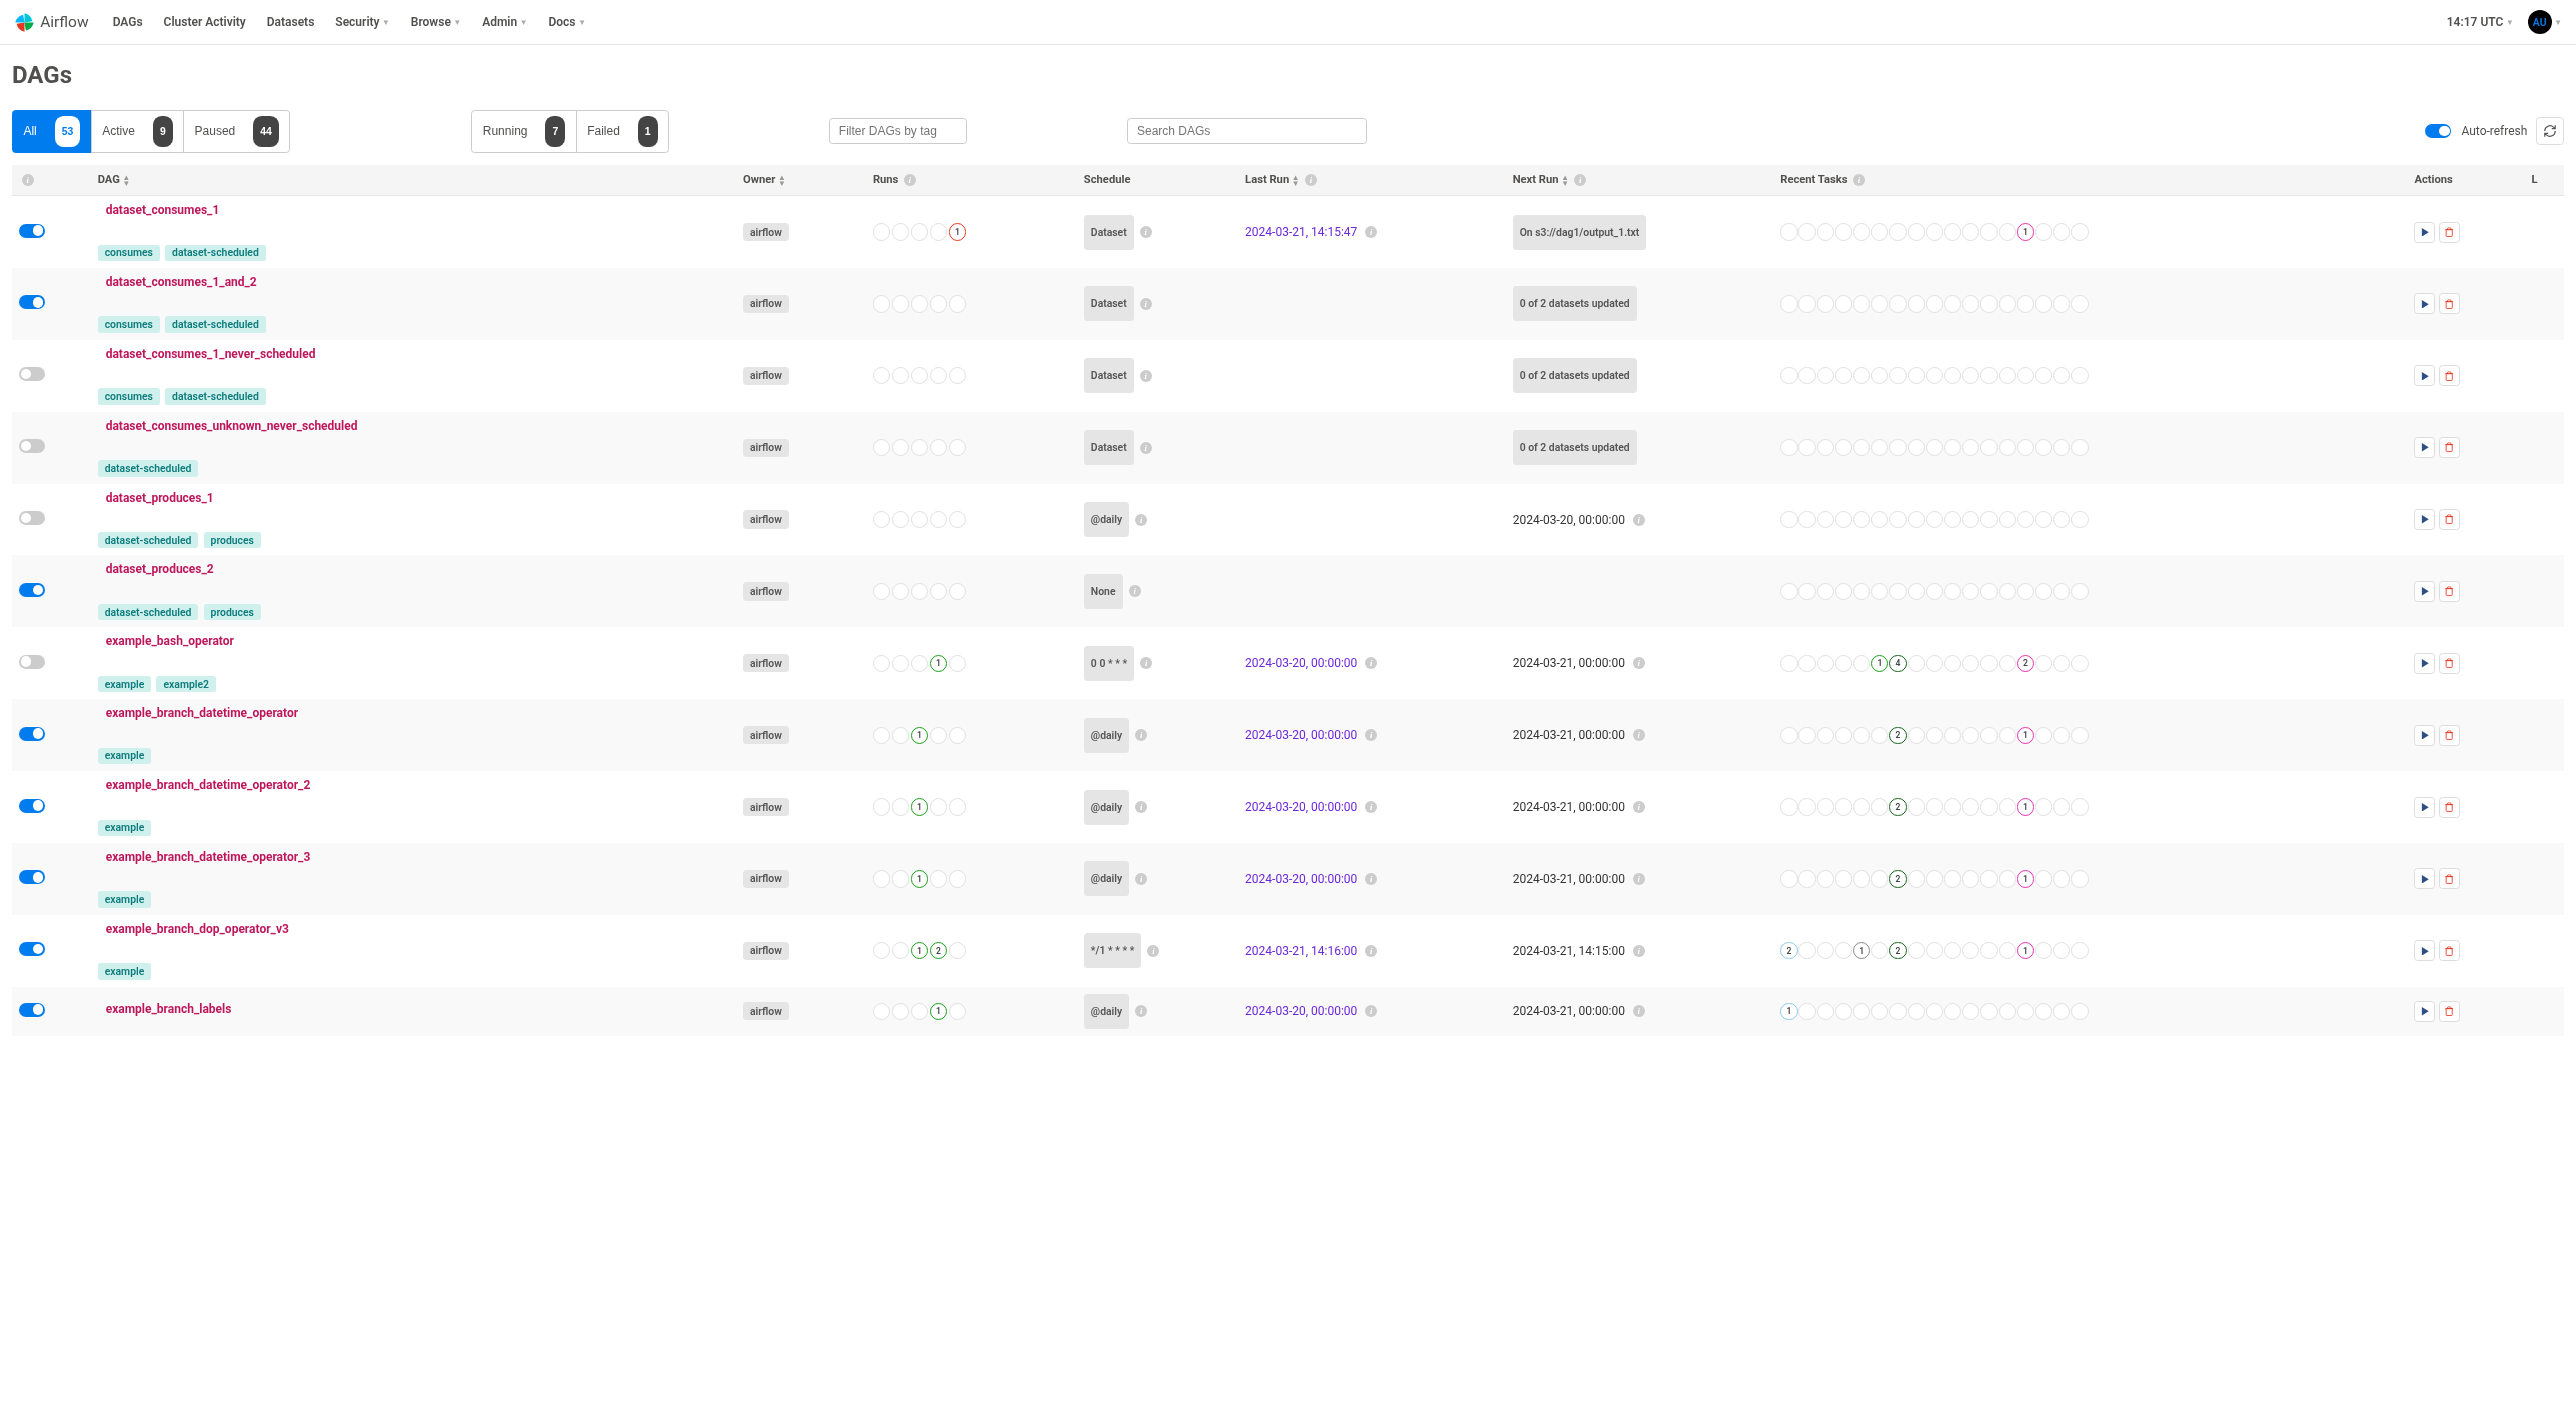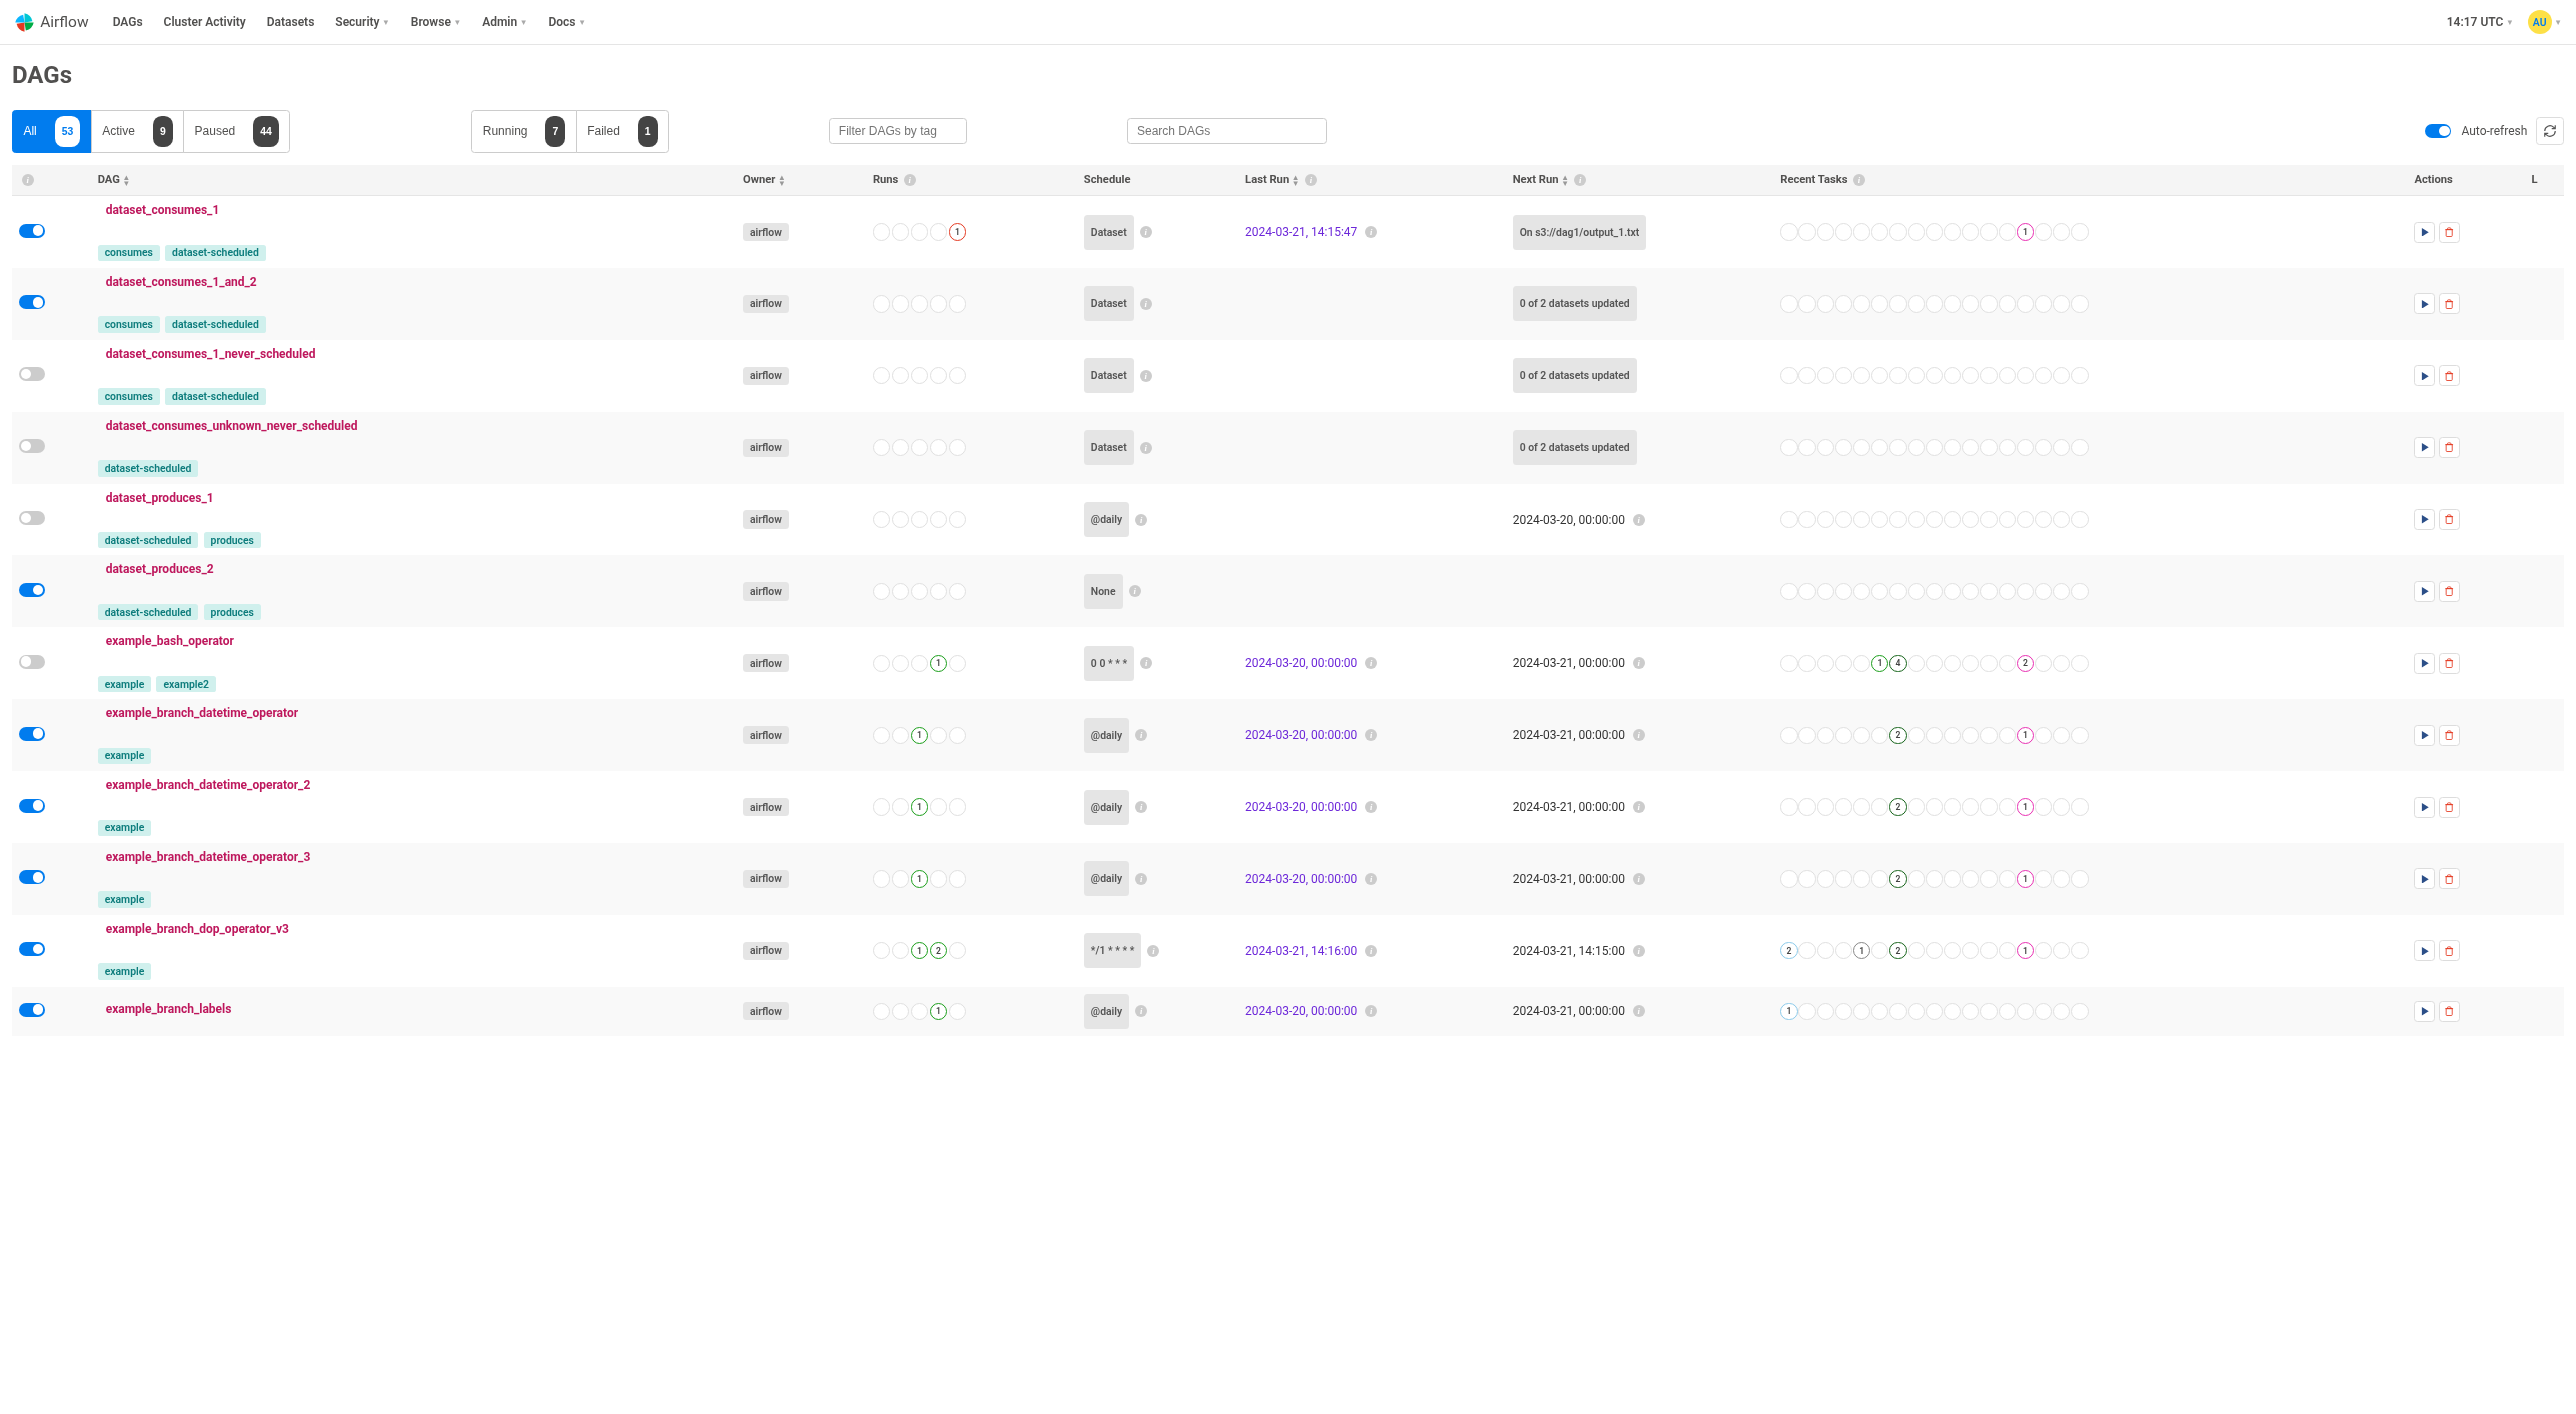--- a/index.html
+++ b/index.html
@@ -6,39 +6,39 @@
 body { font-family: -apple-system, BlinkMacSystemFont, "Segoe UI", Roboto, sans-serif; font-size: 12px; color: #51504f; background: #fff; }
 
 
 .navbar { display: flex; align-items: center; height: 45px; border-bottom: 0.9px solid #e5e5e5; padding: 0 14px; }
 .logo { display: flex; align-items: center; gap: 5.2px; font-size: 15.5px; color: #51504f; margin-right: 24px; }
 .logo-pinwheel { width: 21px; height: 21px; }
 .nav-items { display: flex; gap: 21px; }
 .nav-item { color: #51504f; font-weight: 600; font-size: 12px; cursor: pointer; display: flex; align-items: center; gap: 2.6px; }
 .nav-spacer { flex: 1; }
 .nav-right { display: flex; align-items: center; gap: 14px; }
-.avatar { width: 24px; height: 24px; border-radius: 50%; background: #fde047; color: #017cee; display: flex; align-items: center; justify-content: center; font-size: 10.4px; font-weight: 600; }
+.avatar { width: 24px; height: 24px; border-radius: 50%; background: #000000; color: #017cee; display: flex; align-items: center; justify-content: center; font-size: 10.4px; font-weight: 600; }
 
 
 .page { padding: 15.5px 12px; }
 h1 { font-size: 24px; font-weight: 700; color: #51504f; margin-bottom: 21px; }
 
 
 .filter-row { display: flex; align-items: center; gap: 8.6px; margin-bottom: 12px; }
 .btn-group { display: flex; }
 .btn-group .btn { border-radius: 0; margin-left: -0.9px; }
 .btn-group .btn:first-child { border-top-left-radius: 3.5px; border-bottom-left-radius: 3.5px; margin-left: 0; }
 .btn-group .btn:last-child { border-top-right-radius: 3.5px; border-bottom-right-radius: 3.5px; }
 .btn { border: 0.9px solid #ccc; background: #fff; padding: 5.2px 10.4px; font-size: 12px; cursor: pointer; display: inline-flex; align-items: center; gap: 18px; color: #51504f; }
 .btn.active { background: #017cee; border-color: #017cee; color: #fff; }
 .badge { background: #444; color: #fff; border-radius: 8.6px; padding: 10px 7px; font-size: 10.4px; font-weight: 600; min-width: 14px; text-align: center; }
 .btn.active .badge { background: #fff; color: #017cee; }
 .filter-gap { width: 164px; }
 .input { border: 0.9px solid #ccc; border-radius: 3.5px; padding: 5.2px 8.6px; font-size: 12px; width: 138px; margin-left: 48px; }
-.input.wide { width: 200px; }
+.input.wide { width: 240px; }
 .filter-spacer { flex: 1; }
 .toggle { width: 26px; height: 14px; border-radius: 7px; background: #ccc; position: relative; cursor: pointer; }
 .toggle.on { background: #017cee; }
 .toggle .knob { position: absolute; width: 10.4px; height: 10.4px; background: #fff; border-radius: 50%; top: 1.7px; left: 1.7px; transition: left .1s; }
 .toggle.on .knob { left: 14px; }
 .auto-refresh { display: flex; align-items: center; gap: 10px; margin-left: 32px; }
 .refresh-icon { width: 28px; height: 28px; border: 0.9px solid #ddd; border-radius: 3.5px; display: flex; align-items: center; justify-content: center; cursor: pointer; }
 
 
 .dag-table { width: 100%; border-collapse: collapse; }

